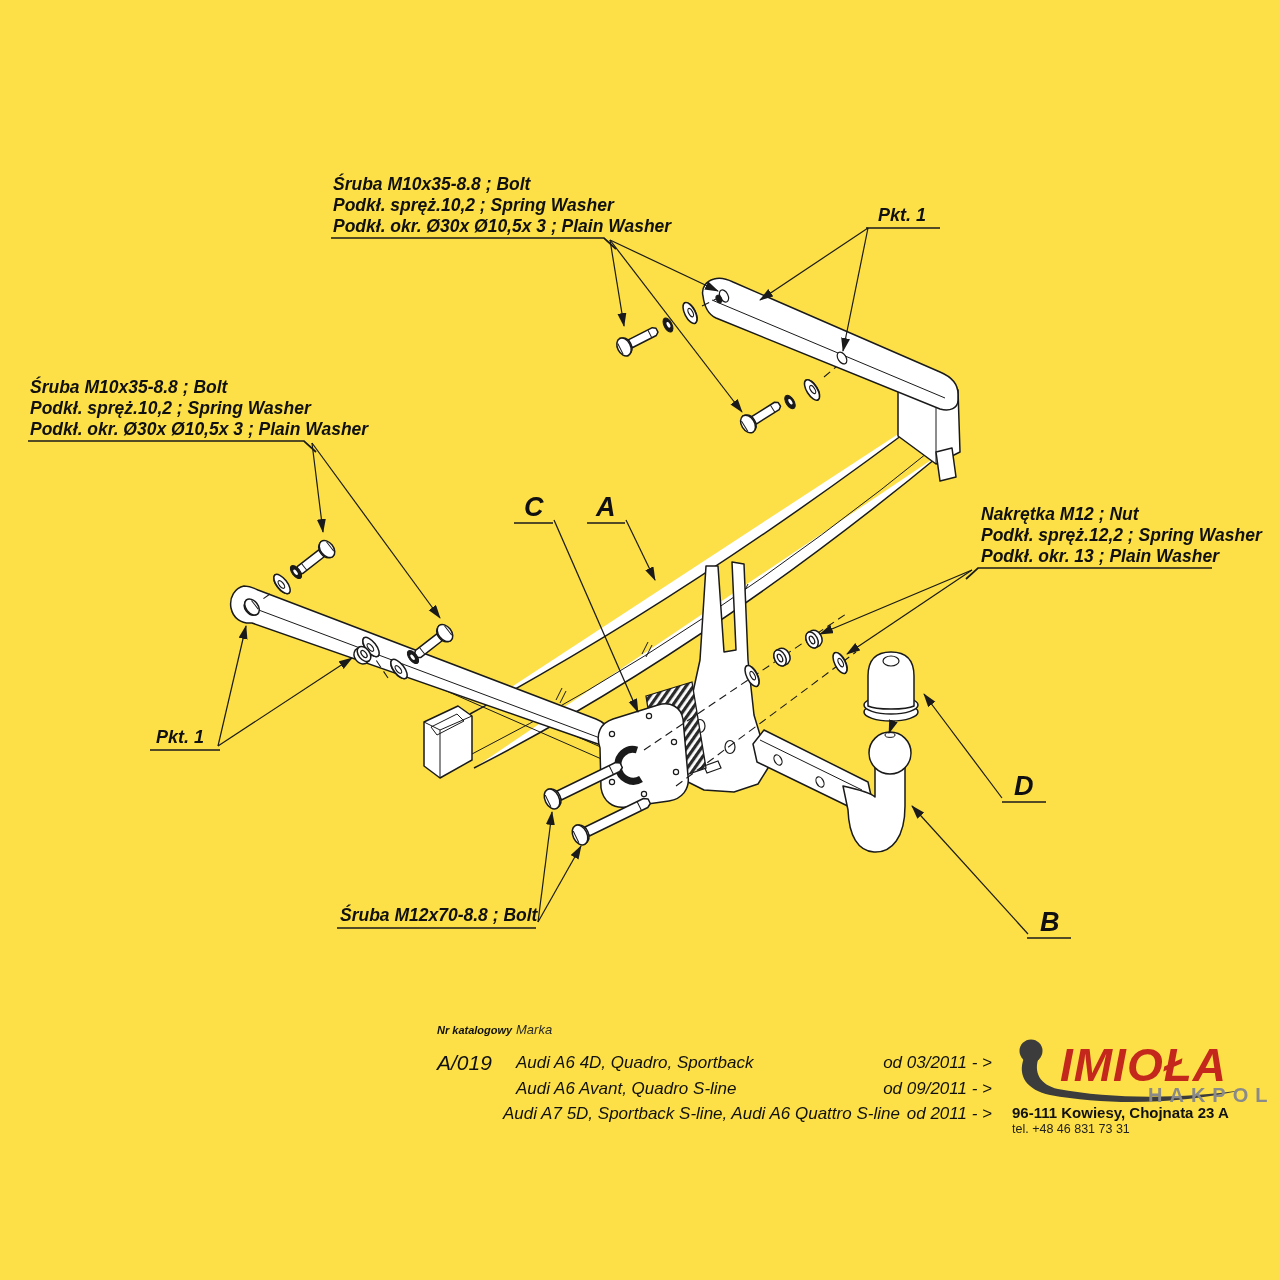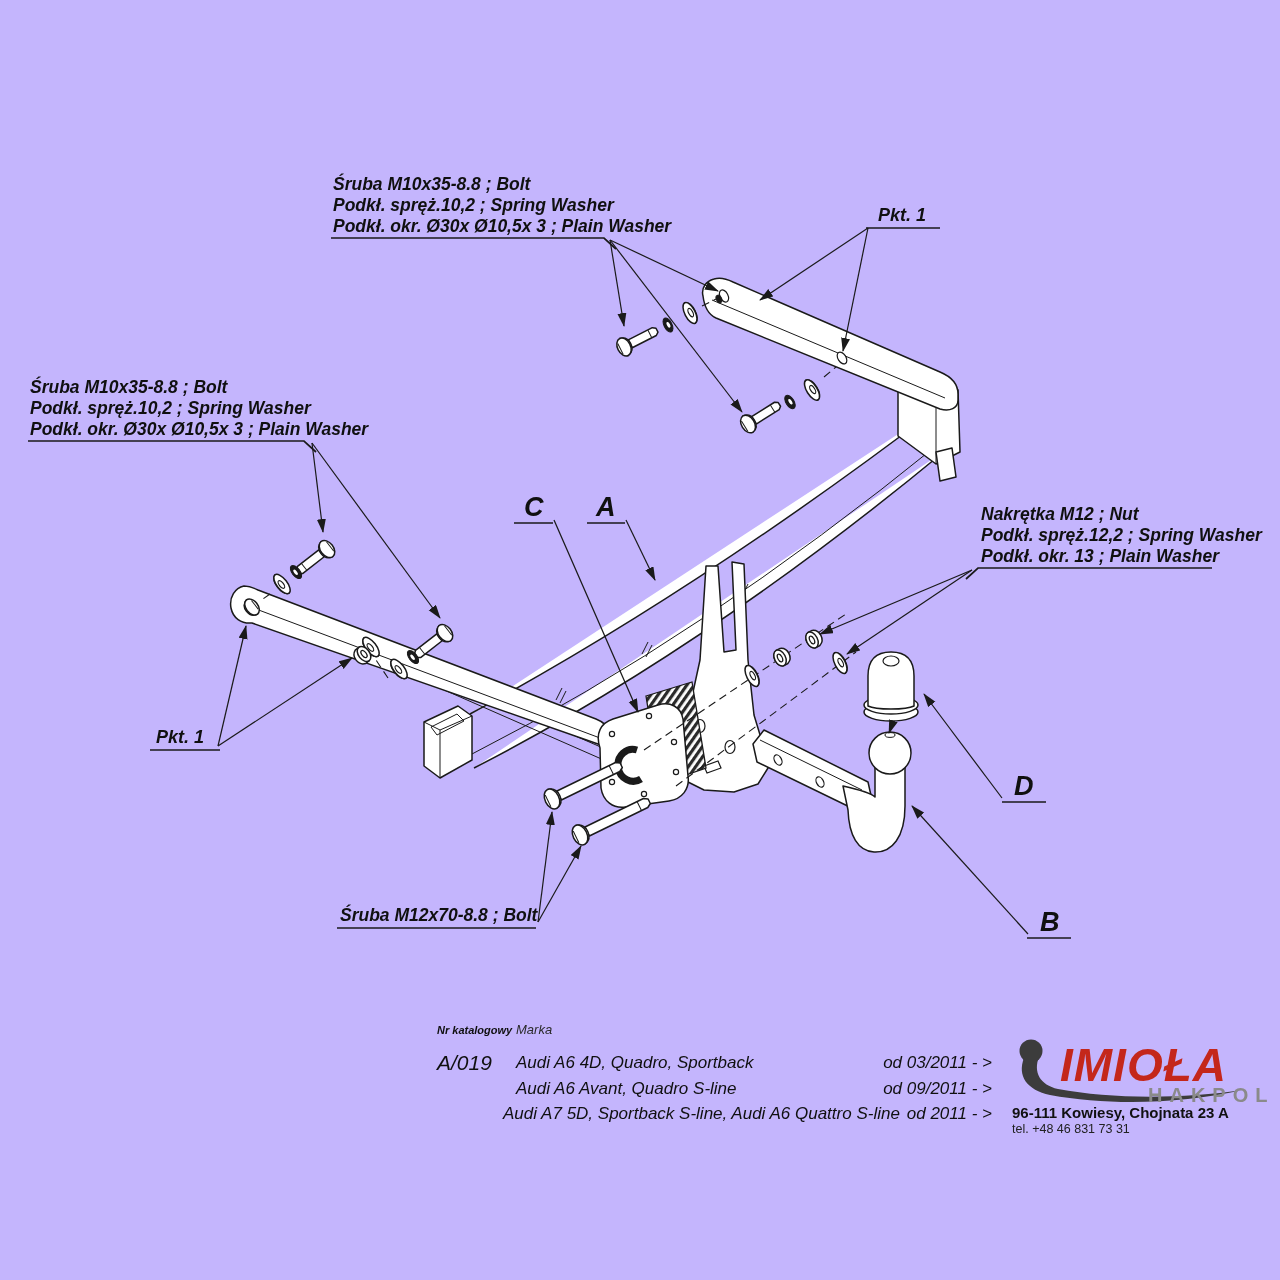--- a/index.html
+++ b/index.html
@@ -1,16 +1,16 @@
 <!DOCTYPE html>
 <html><head>
 <meta charset="utf-8">
 <style>
   html,body{margin:0;padding:0;background:#ffffff;}
-  .page{width:1280px;height:1280px;position:relative;background:#c4b5fd;overflow:hidden;}
+  .page{width:1280px;height:1280px;position:relative;background:#fde047;overflow:hidden;}
   svg{display:block;}
   text{font-family:"Liberation Sans",sans-serif;fill:#101010;}
   .ln{stroke:#1a1a1a;stroke-width:1.5;fill:#fff;stroke-linejoin:round;}
   .lnthin{stroke:#1a1a1a;stroke-width:1;fill:none;}
   .darkfill{fill:#1a1a1a;stroke:#1a1a1a;stroke-width:1;}
   .whole{fill:#fff;stroke:#1a1a1a;stroke-width:1.2;}
   .dash{stroke:#1a1a1a;stroke-width:1.1;fill:none;stroke-dasharray:8 5;}
   .leader{stroke:#1a1a1a;stroke-width:1.2;fill:none;}
   .uline{stroke:#1a1a1a;stroke-width:1.7;fill:none;}
   .callout{font-size:17.5px;font-style:italic;font-weight:bold;}

